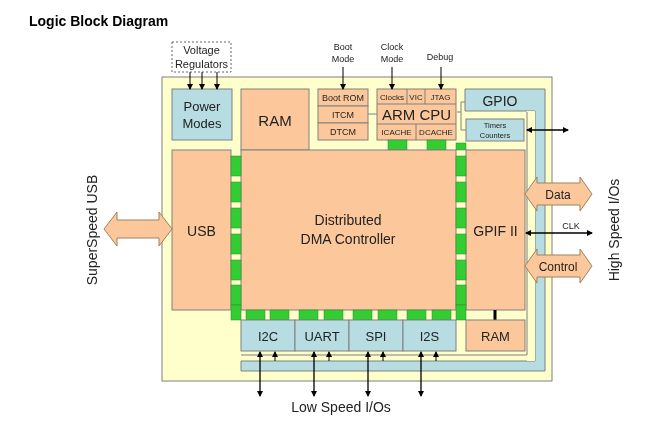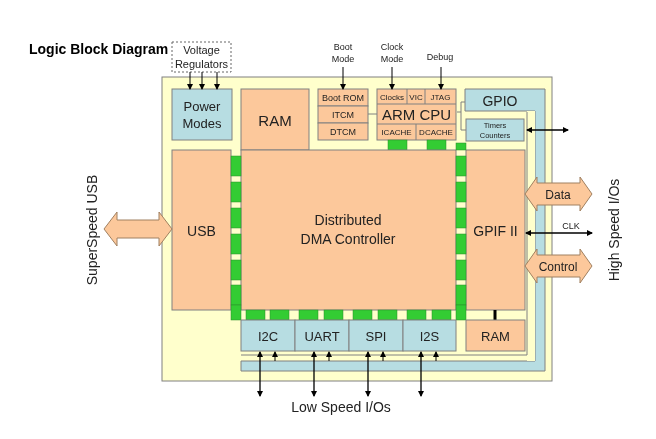--- a/index.html
+++ b/index.html
@@ -1,17 +1,17 @@
 <!DOCTYPE html>
 <html><head>
 <meta charset="utf-8">
 <style>
   html, body { margin: 0; padding: 0; background: #ffffff; }
   body { width: 656px; height: 439px; overflow: hidden; position: relative; font-family: "Liberation Sans", sans-serif; }
-  #page-title { position: absolute; left: 29px; top: 13px; font-size: 14px; font-weight: bold; color: #000; margin-top: 28px; }
+  #page-title { position: absolute; left: 29px; top: 13px; font-size: 14px; font-weight: bold; color: #000; }
   svg { position: absolute; left: 0; top: 0; }
   svg text { font-family: "Liberation Sans", sans-serif; fill: #222; }
 </style>
 </head>
 <body>
 
 <div id="page-title">Logic Block Diagram</div>
 
 <svg width="656" height="439" viewBox="0 0 656 439">
   <defs>

